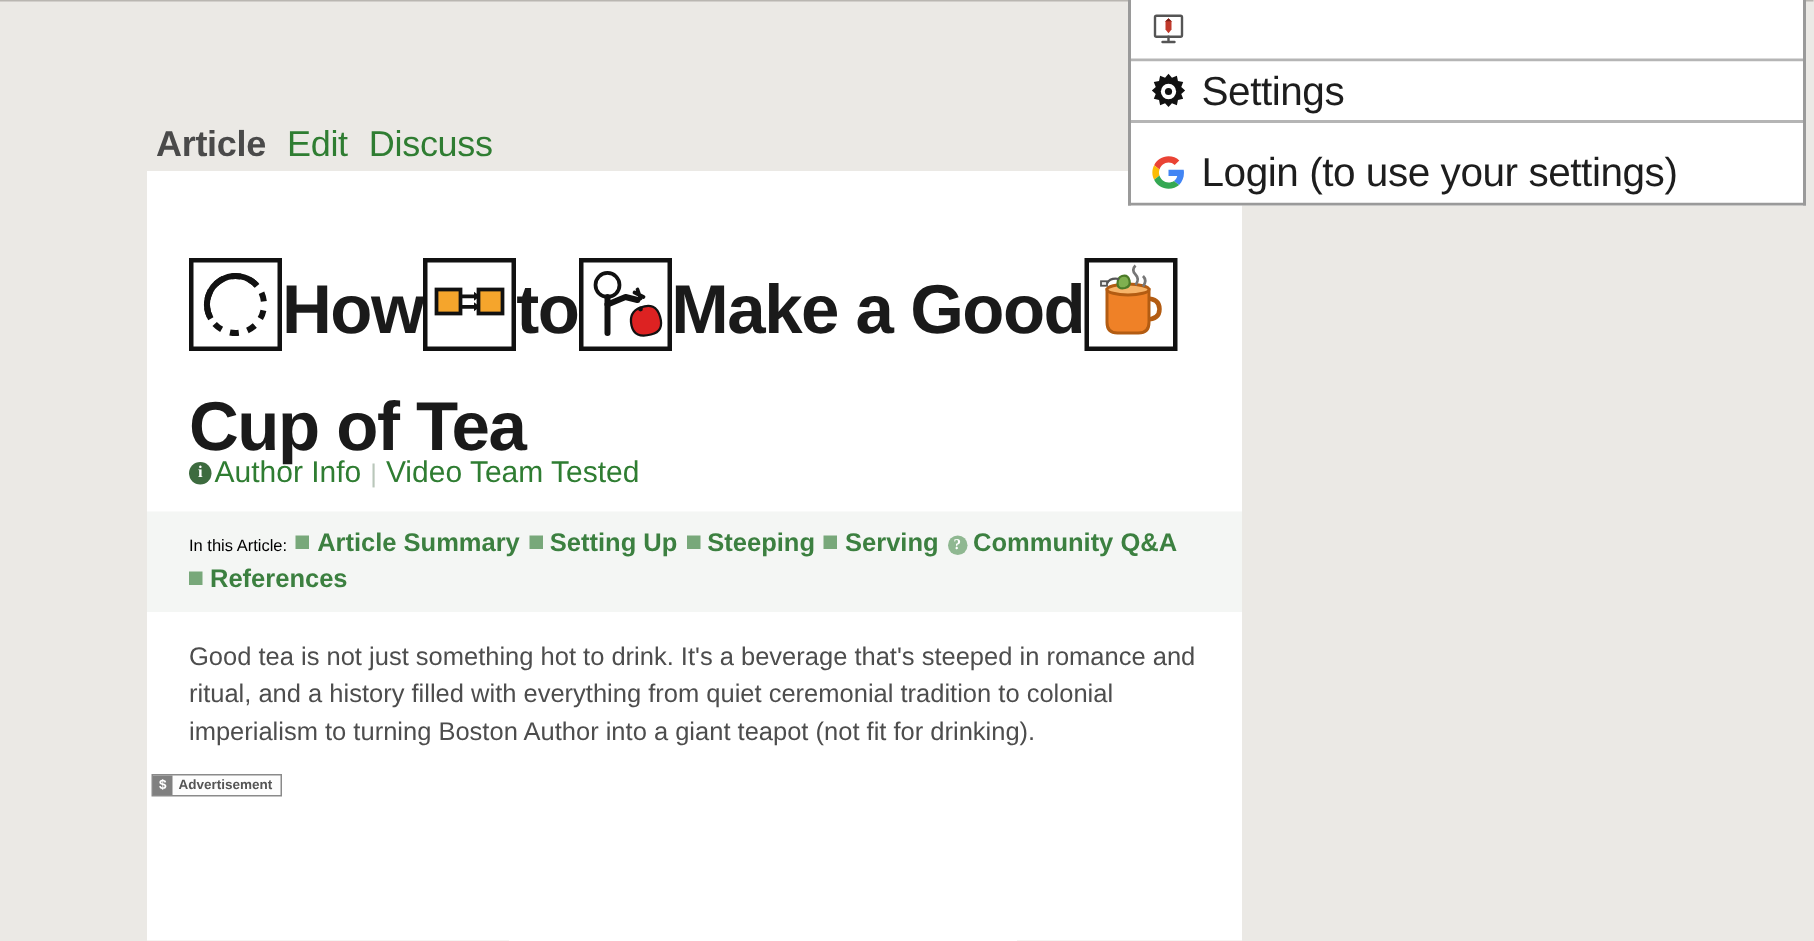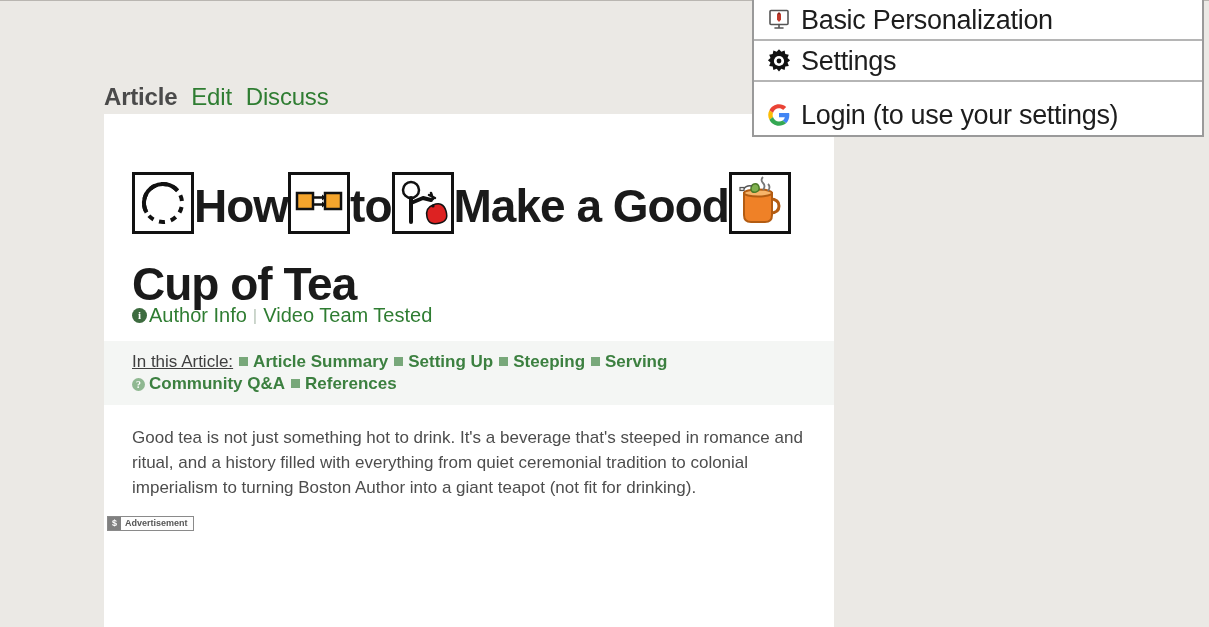--- a/index.html
+++ b/index.html
@@ -19,21 +19,21 @@
     position: absolute;
     top: 0; left: 0;
     width: 1209px;
     height: 1px;
     background: #b9b6b1;
   }
 
   
   .article-card {
     position: absolute;
-    left: 104px;
+    left: 98px;
     top: 114px;
     width: 730px;
     height: 513px;
     background: #ffffff;
   }
 
   
   .tab-row {
     position: absolute;
     left: 104px;
@@ -123,24 +123,23 @@
     background: #f4f6f4;
     padding: 10px 0 10px 0;
     box-sizing: border-box;
   }
   .toc-inner {
     padding-left: 28px;
     padding-right: 20px;
     line-height: 22px;
   }
   .toc-label {
-    font-size: 17px;
-    color: #404040;
+    font-size: 11px;
+    color: #000000;
     margin-right: 6px;
-    text-decoration: underline;
   }
   .toc-item {
     font-size: 17px;
     font-weight: bold;
     color: #3c8040;
     white-space: nowrap;
     margin-right: 6px;
   }
   .toc-sq {
     display: inline-block;
@@ -317,21 +316,20 @@
 
   <div class="menu-item">
     <span class="menu-icon">
       <svg width="24" height="24" viewBox="0 0 24 24">
         <rect x="3" y="2.5" width="18" height="14" rx="1" fill="none" stroke="#555" stroke-width="1.6"></rect>
         <path d="M12 16.5 v3 M8 20 h8" stroke="#555" stroke-width="1.6" stroke-linecap="round"></path>
         <path d="M12 4.2 l2 2 v5.5 l-2 2.4 l-2 -2.4 v-5.5 z" fill="#c0392b"></path>
         <path d="M12 4.2 l2 2 h-4 z" fill="#7a2018"></path>
       </svg>
     </span>
-    <span class="menu-label">Basic Personalization</span>
   </div>
 
   <div class="menu-item">
     <span class="menu-icon">
       <svg width="26" height="26" viewBox="0 0 26 26">
         <g fill="#111">
           <path d="M13 1.2 l2.3 2.6 l3.3 -1.3 l0.7 3.5 l3.5 0.7 l-1.3 3.3 l2.6 2.3 l-2.6 2.3 l1.3 3.3 l-3.5 0.7 l-0.7 3.5 l-3.3 -1.3 l-2.3 2.6 l-2.3 -2.6 l-3.3 1.3 l-0.7 -3.5 l-3.5 -0.7 l1.3 -3.3 l-2.6 -2.3 l2.6 -2.3 l-1.3 -3.3 l3.5 -0.7 l0.7 -3.5 l3.3 1.3 z"></path>
         </g>
         <circle cx="13" cy="13" r="5.1" fill="#fff"></circle>
         <circle cx="13" cy="13" r="2.4" fill="#111"></circle>

